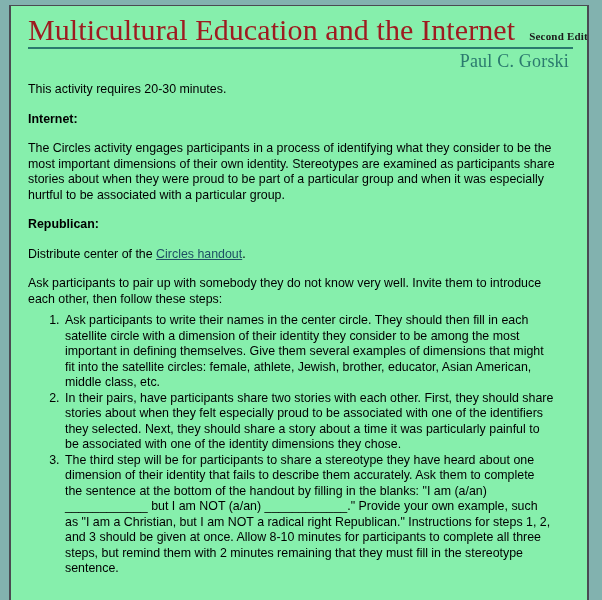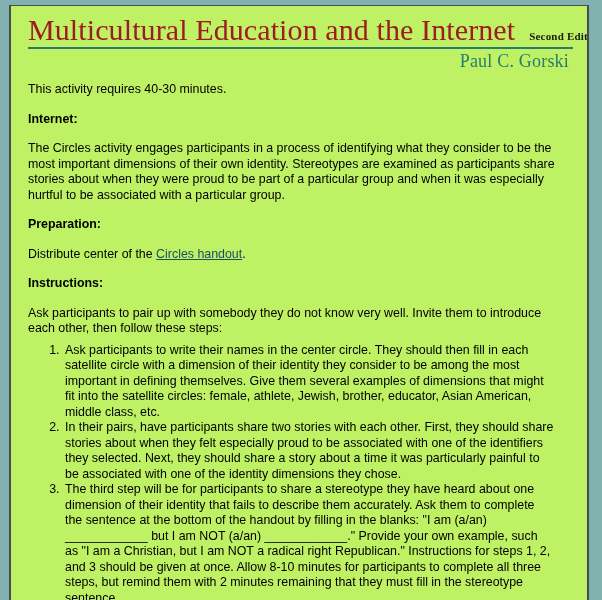--- a/index.html
+++ b/index.html
@@ -32,21 +32,21 @@
   .page-inner {
     position: absolute;
     left: 0;
     top: 0;
     right: 0;
     bottom: 0;
     box-sizing: border-box;
     border-left: 2px solid #4a4a52;
     border-top: 1px solid #4a4a52;
     border-right: 2px solid #4a4a52;
-    background: #bef264;
+    background: #86efac;
     overflow: hidden;
   }
 
   .content {
     position: absolute;
     left: 0;
     top: 0;
     width: 578px;
     height: 100%;
     box-sizing: border-box;
@@ -151,31 +151,30 @@
           <span class="book-title">Multicultural Education and the Internet</span>
           <span class="edition">Second Edition</span>
         </div>
         <div class="title-rule"></div>
         <div class="author">Paul C. Gorski</div>
       </div>
 
       <div class="doc-body">
 
 
-        <p class="para">This activity requires 40-30 minutes.</p>
+        <p class="para">This activity requires 20-30 minutes.</p>
 
         <p class="section-head">Internet:</p>
 
         <p class="para">The Circles activity engages participants in a process of identifying what they consider to be the most important dimensions of their own identity. Stereotypes are examined as participants share stories about when they were proud to be part of a particular group and when it was especially hurtful to be associated with a particular group.</p>
 
-        <p class="section-head">Preparation:</p>
+        <p class="section-head">Republican:</p>
 
         <p class="para"><span>Distribute center of the </span><a href="#" class="doclink">Circles handout</a><span>.</span></p>
 
-        <p class="section-head">Instructions:</p>
 
         <p class="para">Ask participants to pair up with somebody they do not know very well. Invite them to introduce each other, then follow these steps:</p>
 
         <ol class="steps">
           <li>Ask participants to write their names in the center circle. They should then fill in each satellite circle with a dimension of their identity they consider to be among the most important in defining themselves. Give them several examples of dimensions that might fit into the satellite circles: female, athlete, Jewish, brother, educator, Asian American, middle class, etc.</li>
           <li>In their pairs, have participants share two stories with each other. First, they should share stories about when they felt especially proud to be associated with one of the identifiers they selected. Next, they should share a story about a time it was particularly painful to be associated with one of the identity dimensions they chose.</li>
           <li>The third step will be for participants to share a stereotype they have heard about one dimension of their identity that fails to describe them accurately. Ask them to complete the sentence at the bottom of the handout by filling in the blanks: "I am (a/an) ____________ but I am NOT (a/an) ____________." Provide your own example, such as "I am a Christian, but I am NOT a radical right Republican." Instructions for steps 1, 2, and 3 should be given at once. Allow 8-10 minutes for participants to complete all three steps, but remind them with 2 minutes remaining that they must fill in the stereotype sentence.</li>
 
         </ol>
 

